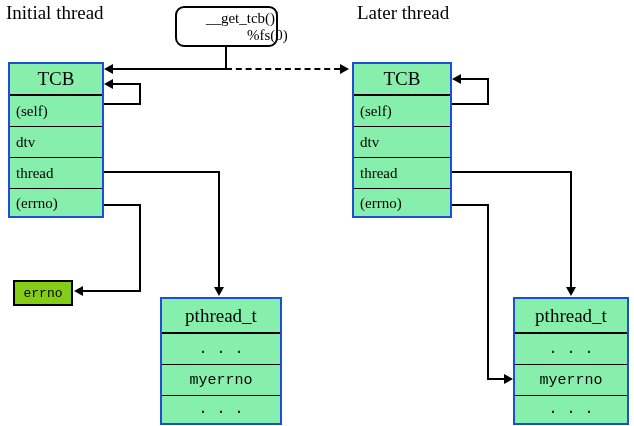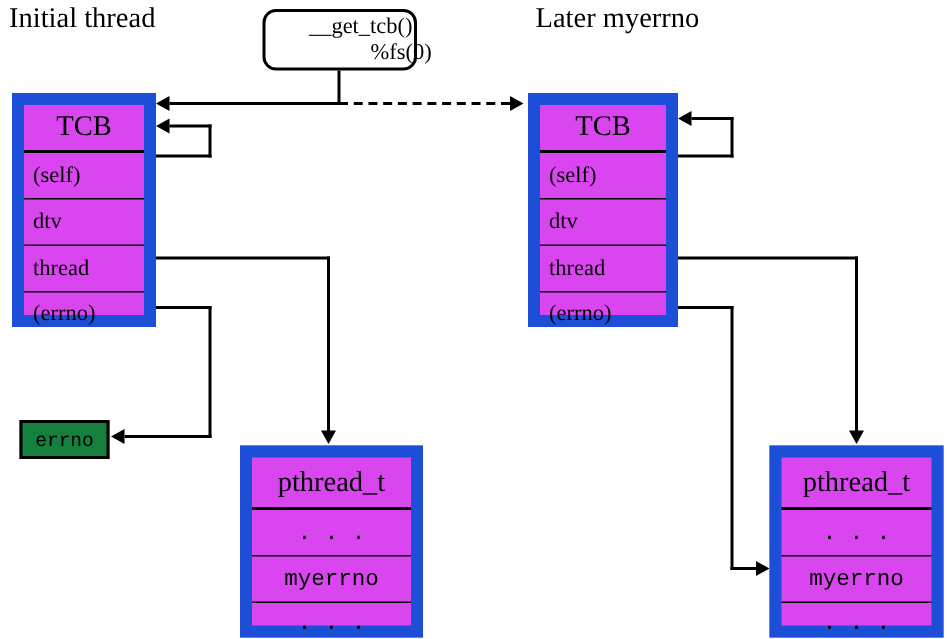--- a/index.html
+++ b/index.html
@@ -21,23 +21,23 @@
     font-family: "Liberation Serif", "DejaVu Serif", serif;
     white-space: nowrap;
   }
   .heading {
     font-size: 19px;
     line-height: 22px;
   }
   
   .struct {
     position: absolute;
-    border: 8px solid #1d4ed8;
-    box-sizing: border-box;
-    background: #d946ef;
+    border: 2px solid #1d4ed8;
+    box-sizing: border-box;
+    background: #86efac;
   }
   .struct .row {
     box-sizing: border-box;
     border-bottom: 1px solid #000000;
     display: flex;
     align-items: center;
     color: #000000;
     position: relative;
   }
   .struct .row:last-child { border-bottom: none; }
@@ -70,21 +70,21 @@
     line-height: 17px;
     padding-top: 2px;
     color: #000000;
   }
   .callout .line2 { display: block; margin-left: 42px; }
   
   .plainbox {
     position: absolute;
     border: 2px solid #000000;
     box-sizing: border-box;
-    background: #15803d;
+    background: #84cc16;
     display: flex;
     align-items: center;
     justify-content: center;
     color: #000000;
   }
   
   .hline, .vline {
     position: absolute;
     background: #000000;
   }
@@ -115,21 +115,21 @@
     border-top: 9px solid #000000;
   }
 </style>
 </head>
 <body>
 
 <div id="canvas">
 
   <div class="label heading" style="left:6px; top:2px;">Initial thread</div>
 
-  <div class="label heading" style="left:357px; top:2px;">Later myerrno</div>
+  <div class="label heading" style="left:357px; top:2px;">Later thread</div>
 
   <div class="callout" style="left:175px; top:6px; width:103px; height:41px;padding-left:28px;">
     <span>__get_tcb()</span>
     <span class="line2">%fs(0)</span>
   </div>
 
   <div class="vline" style="left:225px; top:47px; height:22px;"></div>
 
   <div class="hline" style="left:113px; top:68px; width:113px;"></div>
   <div class="arrow left" style="left:104px; top:64px;"></div>

